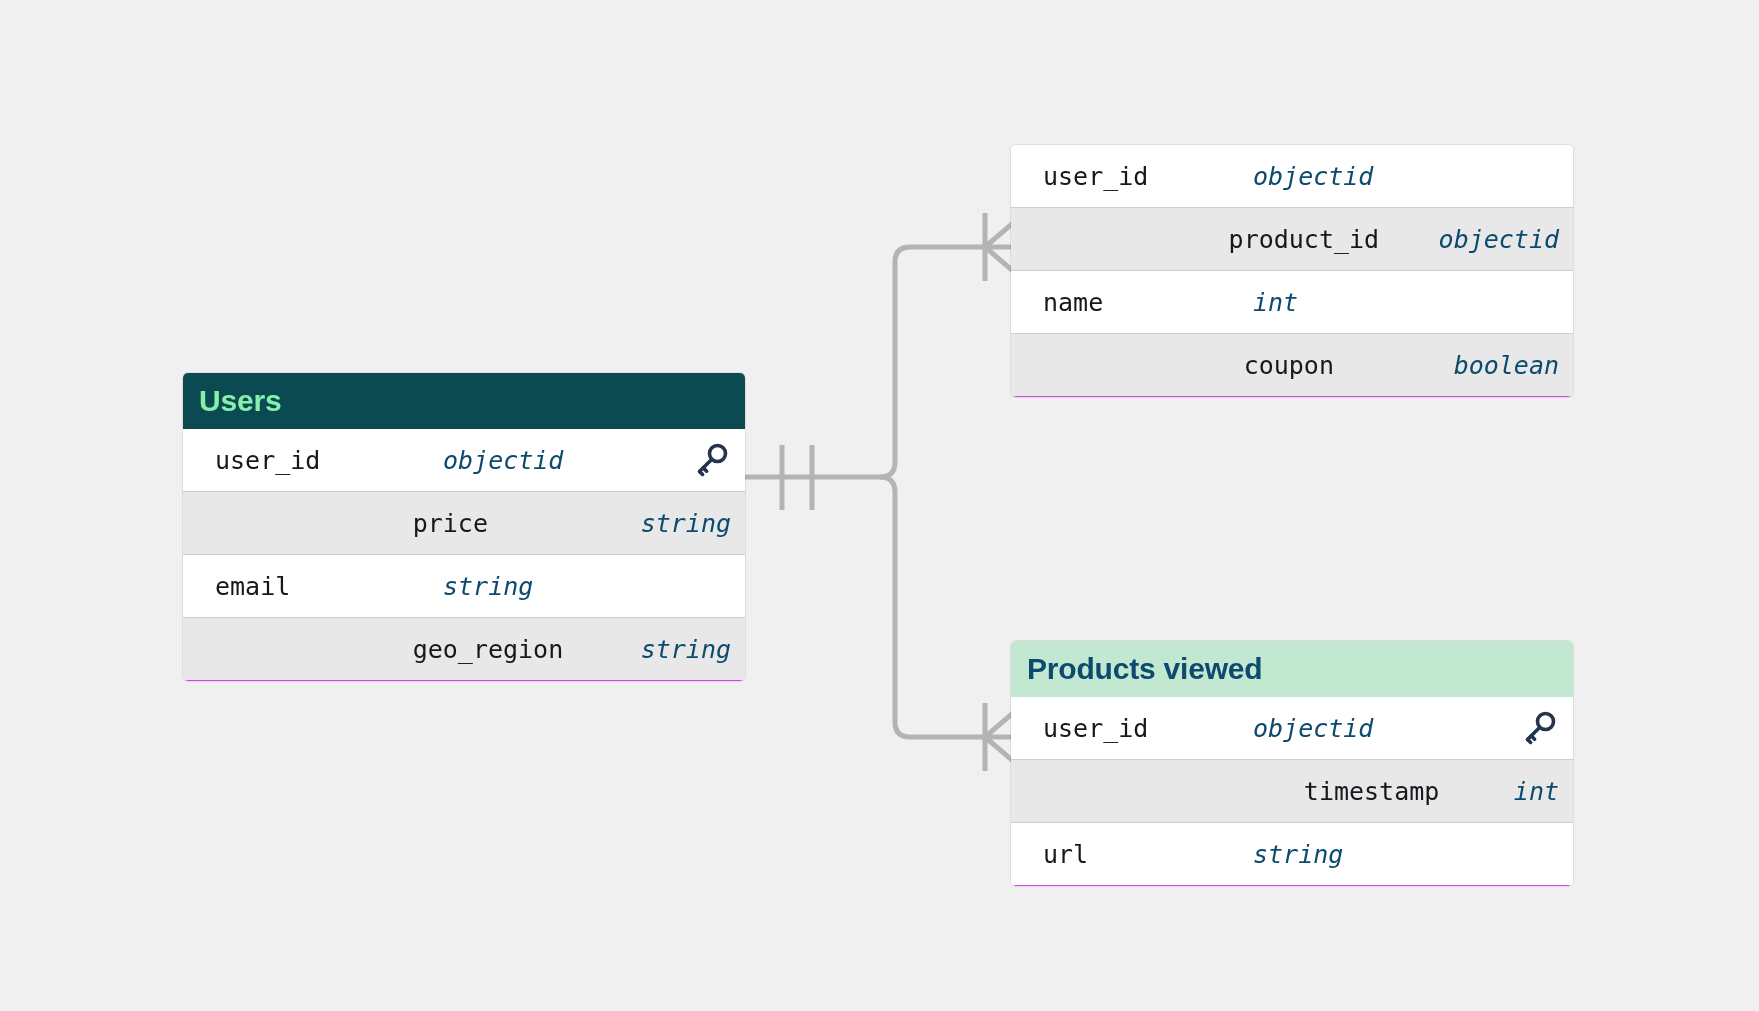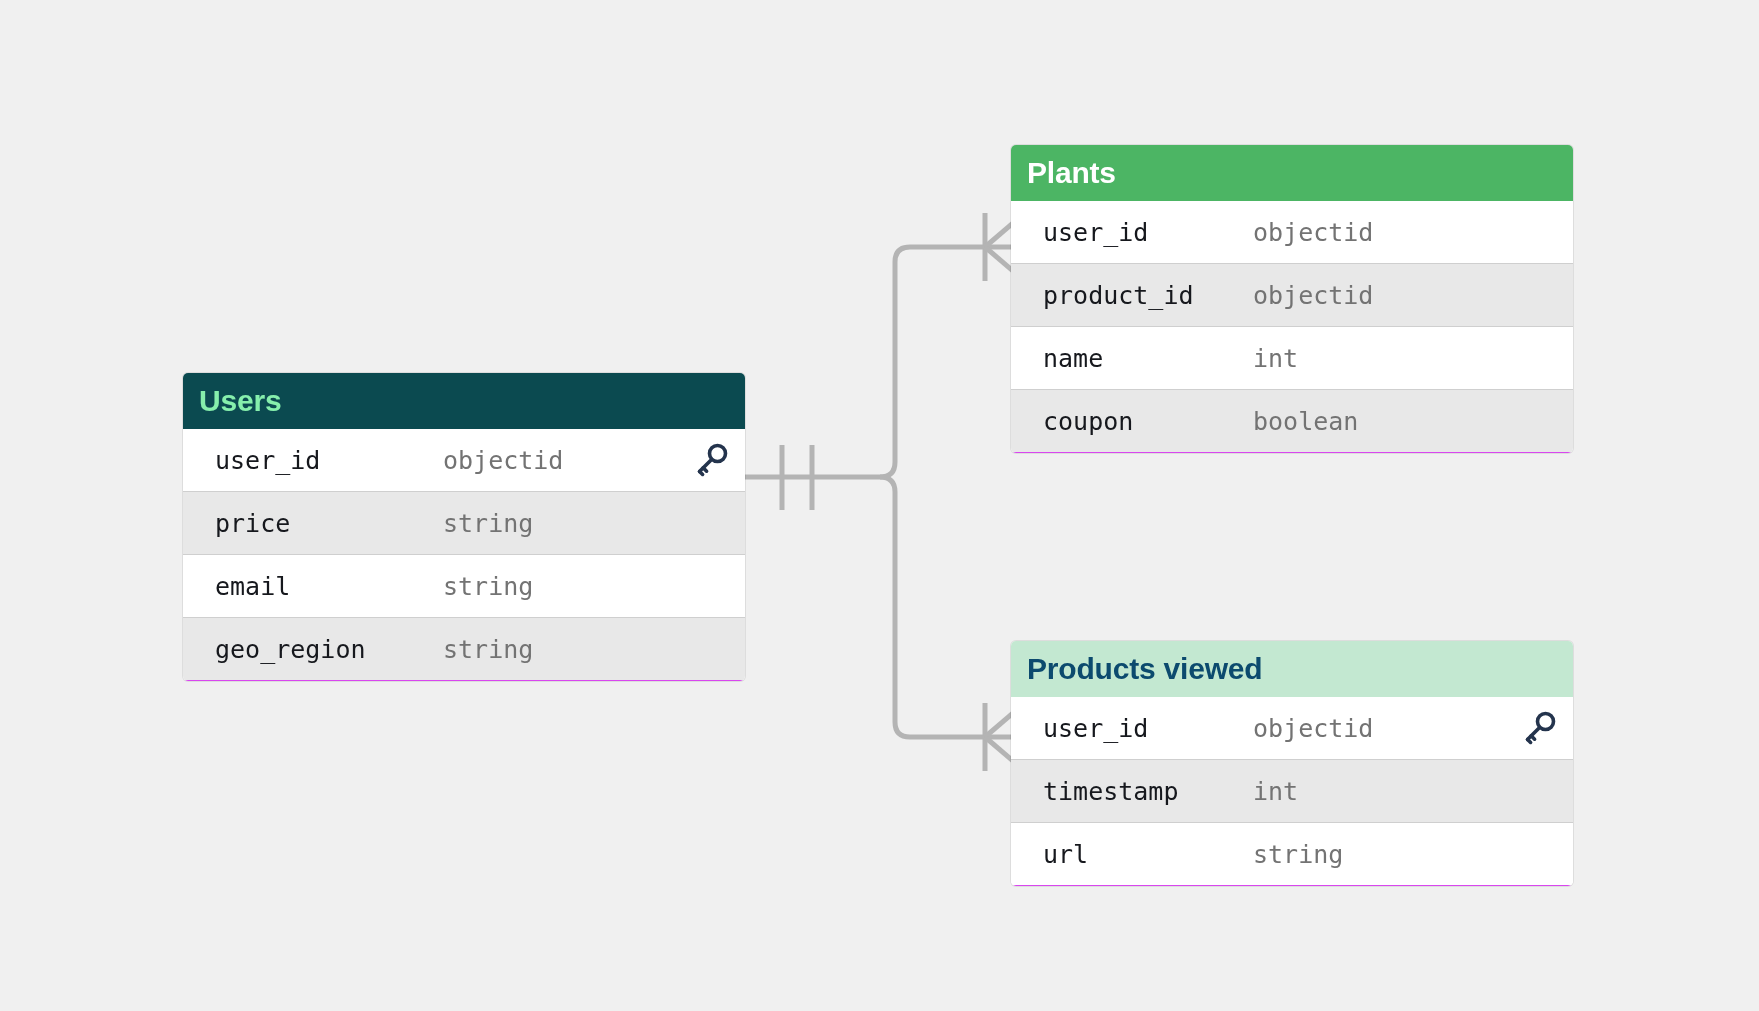--- a/index.html
+++ b/index.html
@@ -57,31 +57,32 @@
     align-items: center;
     padding: 0 14px 0 32px;
     border-bottom: 1px solid #cfcfcf;
     font-family: "DejaVu Sans Mono", "Liberation Mono", monospace;
     position: relative;
   }
   .field-row:last-child {
     border-bottom: 1px solid #d946ef;
   }
   .field-row.odd  { background: #ffffff; }
-  .field-row.even { background: #e8e8e8; }
+  .field-row.even { background: #e8e8e8; justify-content: flex-end; }
 
   .field-name {
     color: #16181d;
     font-size: 25px;
     white-space: nowrap;
   }
   .field-type {
-    color: #737373;
+    color: #0c4a6e;
     font-size: 25px;
     white-space: nowrap;
+    font-style: italic;
   }
   .field-key {
     margin-left: auto;
     display: flex;
     align-items: center;
     justify-content: center;
     width: 40px;
     height: 40px;
     flex: 0 0 auto;
   }
@@ -192,23 +193,20 @@
 
       <div class="field-row even">
         <span class="field-name">geo_region</span>
         <span class="field-type">string</span>
       </div>
 
     </div>
   </div>
 
   <div class="entity" id="entity-plants">
-    <div class="entity-header">
-      <span>Plants</span>
-    </div>
     <div class="entity-rows">
 
       <div class="field-row odd">
         <span class="field-name">user_id</span>
         <span class="field-type">objectid</span>
       </div>
 
       <div class="field-row even">
         <span class="field-name">product_id</span>
         <span class="field-type">objectid</span>

